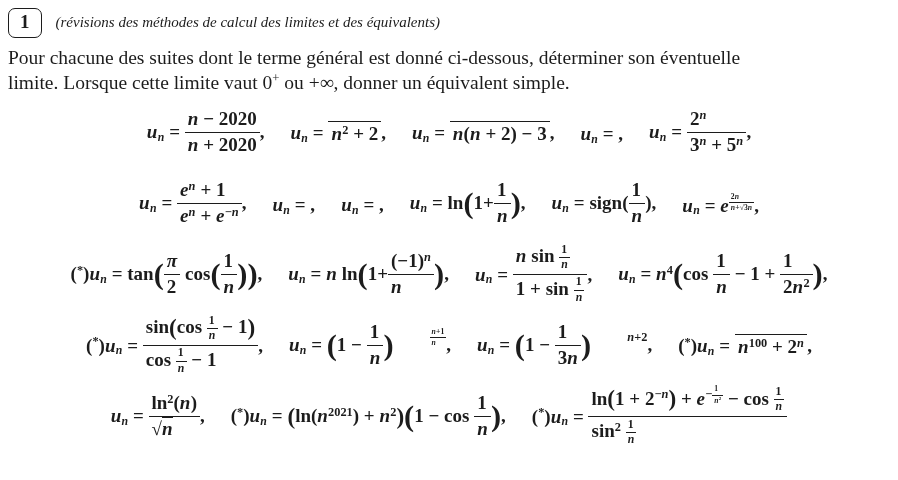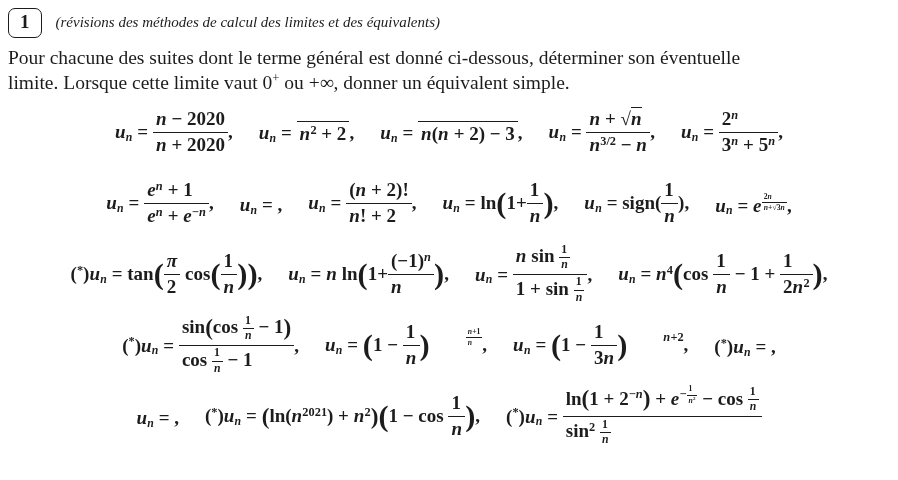--- a/index.html
+++ b/index.html
@@ -76,47 +76,47 @@
   <div class="intro">
     <p>Pour chacune des suites dont le terme général est donné ci-dessous, déterminer son éventuelle<br>limite. Lorsque cette limite vaut 0<sup>+</sup> ou +∞, donner un équivalent simple.</p>
   </div>
 
   <div class="math">
 
     <div class="mrow">
       <span class="formula"><i>u</i><sub><i>n</i></sub> = <span class="fr"><span class="nu"><i>n</i> − 2020</span><span class="de"><i>n</i> + 2020</span></span>,</span>
       <span class="formula"><i>u</i><sub><i>n</i></sub> = <span class="fr"><span class="de"><i>n</i><sup>2</sup> + 2</span></span>,</span>
       <span class="formula"><i>u</i><sub><i>n</i></sub> = <span class="fr"><span class="de"><i>n</i>(<i>n</i> + 2) − 3</span></span>,</span>
-      <span class="formula"><i>u</i><sub><i>n</i></sub> = <span class="fr"><span class="nu"><i>n</i> + √<span class="ov"><i>n</i></span></span><span class="de"><i>n</i><sup>3/2</sup> − <i>n</i></span></span>,</span>
+      <span class="formula"><i>u</i><sub><i>n</i></sub> = ,</span>
       <span class="formula"><i>u</i><sub><i>n</i></sub> = <span class="fr"><span class="nu">2<sup><i>n</i></sup></span><span class="de">3<sup><i>n</i></sup> + 5<sup><i>n</i></sup></span></span>,</span>
     </div>
 
     <div class="mrow">
       <span class="formula"><i>u</i><sub><i>n</i></sub> = <span class="fr"><span class="nu"><i>e</i><sup><i>n</i></sup> + 1</span><span class="de"><i>e</i><sup><i>n</i></sup> + <i>e</i><sup>−<i>n</i></sup></span></span>,</span>
       <span class="formula"><i>u</i><sub><i>n</i></sub> = ,</span>
-      <span class="formula"><i>u</i><sub><i>n</i></sub> = <span class="fr"><span class="nu">(<i>n</i> + 2)!</span><span class="de"><i>n</i>! + 2</span></span>,</span>
+      <span class="formula"><i>u</i><sub><i>n</i></sub> = ,</span>
       <span class="formula"><i>u</i><sub><i>n</i></sub> = ln<span class="bp">(</span>1+<span class="fr"><span class="nu">1</span><span class="de"><i>n</i></span></span><span class="bp">)</span>,</span>
       <span class="formula"><i>u</i><sub><i>n</i></sub> = sign(<span class="fr"><span class="nu">1</span><span class="de"><i>n</i></span></span>),</span>
       <span class="formula"><i>u</i><sub><i>n</i></sub> = <i>e</i><sup><span class="fr sf"><span class="nu">2<i>n</i></span><span class="de"><i>n</i>+√<span class="ov">3<i>n</i></span></span></span></sup>,</span>
     </div>
 
     <div class="mrow">
       <span class="formula">(<sup>*</sup>)<i>u</i><sub><i>n</i></sub> = tan<span class="bp">(</span><span class="fr"><span class="nu"><i>π</i></span><span class="de">2</span></span> cos<span class="bp">(</span><span class="fr"><span class="nu">1</span><span class="de"><i>n</i></span></span><span class="bp">)</span><span class="bp">)</span>,</span>
       <span class="formula"><i>u</i><sub><i>n</i></sub> = <i>n</i> ln<span class="bp">(</span>1+<span class="fr"><span class="nu">(−1)<sup><i>n</i></sup></span><span class="de"><i>n</i></span></span><span class="bp">)</span>,</span>
       <span class="formula"><i>u</i><sub><i>n</i></sub> = <span class="fr"><span class="nu"><i>n</i> sin <span class="fr sf"><span class="nu">1</span><span class="de"><i>n</i></span></span></span><span class="de">1 + sin <span class="fr sf"><span class="nu">1</span><span class="de"><i>n</i></span></span></span></span>,</span>
       <span class="formula"><i>u</i><sub><i>n</i></sub> = <i>n</i><sup>4</sup><span class="bp">(</span>cos <span class="fr"><span class="nu">1</span><span class="de"><i>n</i></span></span> − 1 + <span class="fr"><span class="nu">1</span><span class="de">2<i>n</i><sup>2</sup></span></span><span class="bp">)</span>,</span>
     </div>
 
     <div class="mrow">
       <span class="formula">(<sup>*</sup>)<i>u</i><sub><i>n</i></sub> = <span class="fr"><span class="nu">sin<span class="bp1">(</span>cos <span class="fr sf"><span class="nu">1</span><span class="de"><i>n</i></span></span> − 1<span class="bp1">)</span></span><span class="de">cos <span class="fr sf"><span class="nu">1</span><span class="de"><i>n</i></span></span> − 1</span></span>,</span>
       <span class="formula"><i>u</i><sub><i>n</i></sub> = <span class="bp">(</span>1 − <span class="fr"><span class="nu">1</span><span class="de"><i>n</i></span></span><span class="bp">)</span><sup class="hi"><span class="fr sf"><span class="nu"><i>n</i>+1</span><span class="de"><i>n</i></span></span></sup>,</span>
       <span class="formula"><i>u</i><sub><i>n</i></sub> = <span class="bp">(</span>1 − <span class="fr"><span class="nu">1</span><span class="de">3<i>n</i></span></span><span class="bp">)</span><sup class="hi"><i>n</i>+2</sup>,</span>
-      <span class="formula">(<sup>*</sup>)<i>u</i><sub><i>n</i></sub> = <span class="fr"></span>,</span>
+      <span class="formula">(<sup>*</sup>)<i>u</i><sub><i>n</i></sub> = <span class="fr"><span class="de"><i>n</i><sup>100</sup> + 2<sup><i>n</i></sup></span></span>,</span>
     </div>
 
     <div class="mrow">
-      <span class="formula"><i>u</i><sub><i>n</i></sub> = ,</span>
+      <span class="formula"><i>u</i><sub><i>n</i></sub> = <span class="fr"><span class="nu">ln<sup>2</sup>(<i>n</i>)</span><span class="de">√<span class="ov"><i>n</i></span></span></span>,</span>
       <span class="formula">(<sup>*</sup>)<i>u</i><sub><i>n</i></sub> = <span class="bp1">(</span>ln(<i>n</i><sup>2021</sup>) + <i>n</i><sup>2</sup><span class="bp1">)</span><span class="bp">(</span>1 − cos <span class="fr"><span class="nu">1</span><span class="de"><i>n</i></span></span><span class="bp">)</span>,</span>
       <span class="formula">(<sup>*</sup>)<i>u</i><sub><i>n</i></sub> = <span class="fr"><span class="nu">ln<span class="bp1">(</span>1 + 2<sup>−<i>n</i></sup><span class="bp1">)</span> + <i>e</i><sup>−<span class="fr sf"><span class="nu">1</span><span class="de"><i>n</i><sup>2</sup></span></span></sup> − cos <span class="fr sf"><span class="nu">1</span><span class="de"><i>n</i></span></span></span><span class="de">sin<sup>2</sup> <span class="fr sf"><span class="nu">1</span><span class="de"><i>n</i></span></span></span></span></span>
     </div>
 
   </div>
 </div>
 
 </body></html>

